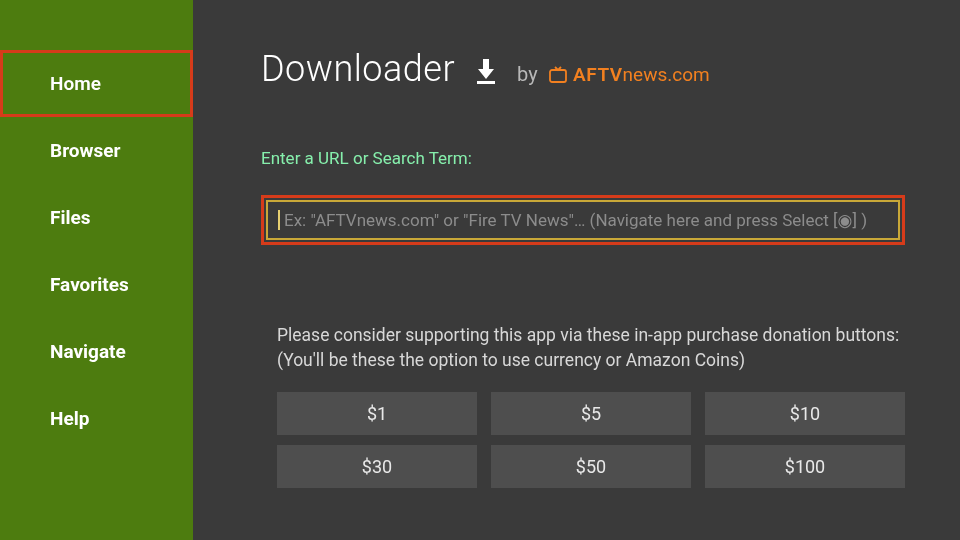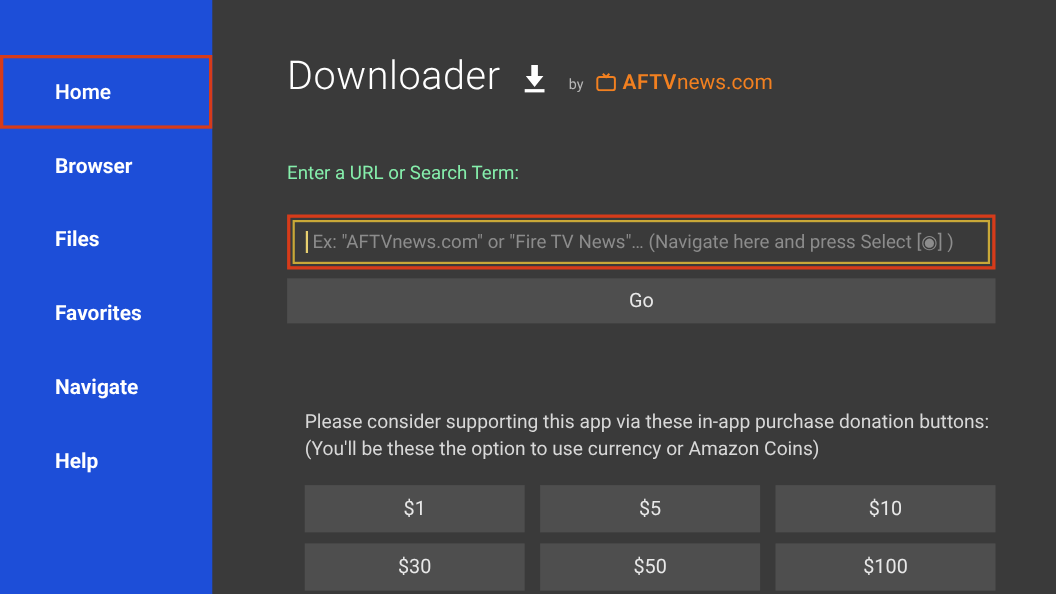--- a/index.html
+++ b/index.html
@@ -10,21 +10,21 @@
     body {
       width: 960px;
       height: 540px;
       display: flex;
       font-family: -apple-system, BlinkMacSystemFont, "Segoe UI", Roboto, sans-serif;
       background: #3a3a3a;
       overflow: hidden;
     }
     .sidebar {
       width: 193px;
-      background: #1d4ed8;
+      background: #4d7c0f;
       padding-top: 50px;
       flex-shrink: 0;
     }
     .sidebar-item {
       padding: 22px 0 22px 50px;
       color: #ffffff;
       font-size: 19px;
       font-weight: 700;
       cursor: pointer;
     }
@@ -57,21 +57,21 @@
       position: relative;
       top: 4px;
     }
     .byline {
       font-size: 19px;
       color: #f28020;
       font-weight: 400;
     }
     .by-text {
       color: #b8b8b8;
-      font-size: 13px;
+      font-size: 20px;
       margin-right: 6px;
     }
     .tv-icon {
       display: inline-block;
       position: relative;
       top: 2px;
     }
     .brand-aftv {
       font-weight: 600;
       letter-spacing: 0.5px;
@@ -185,21 +185,20 @@
 
   <div class="label">Enter a URL or Search Term:</div>
 
   <div class="input-wrapper">
     <div class="input-inner">
       <div class="cursor-bar"></div>
       <input type="text" class="url-input" placeholder="Ex: &quot;AFTVnews.com&quot; or &quot;Fire TV News&quot;… (Navigate here and press Select [◉] )" style="">
     </div>
   </div>
 
-  <button class="go-button">Go</button>
 
   <div class="donation-section">
     <div class="donation-text">
       <div>Please consider supporting this app via these in-app purchase donation buttons:</div>
       <div>(You'll be these the option to use currency or Amazon Coins)</div>
     </div>
     <div class="donation-grid">
       <button class="donation-button">$1</button>
       <button class="donation-button">$5</button>
       <button class="donation-button">$10</button>

